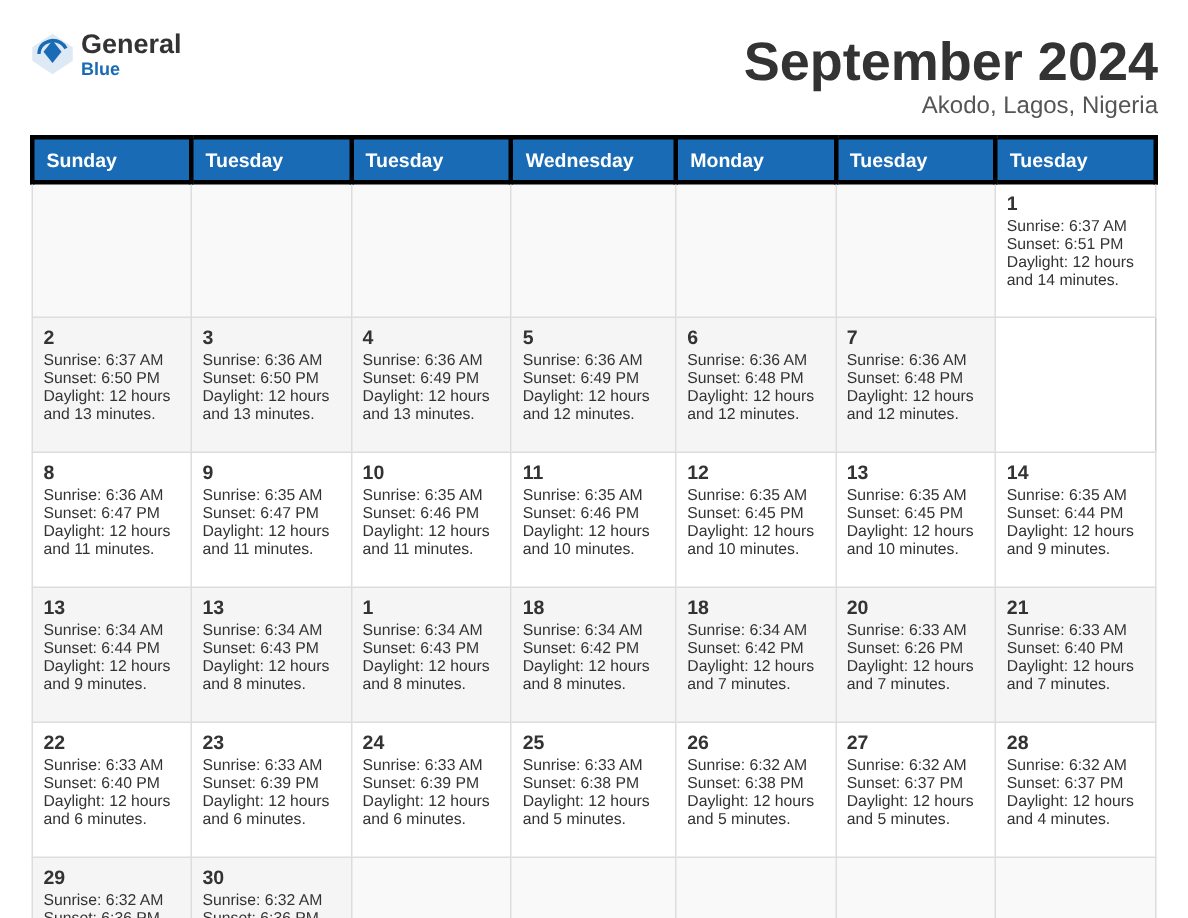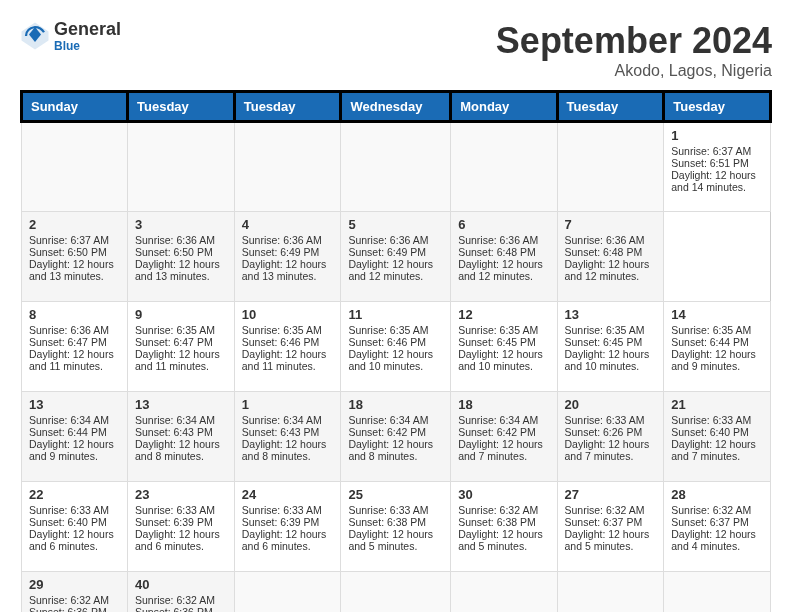--- a/index.html
+++ b/index.html
@@ -238,39 +238,39 @@
           <span>Sunset: 6:39 PM</span><br>
           <span>Daylight: 12 hours and 6 minutes.</span></td>
         <td><span class="day-num">24</span>
           <span>Sunrise: 6:33 AM</span><br>
           <span>Sunset: 6:39 PM</span><br>
           <span>Daylight: 12 hours and 6 minutes.</span></td>
         <td><span class="day-num">25</span>
           <span>Sunrise: 6:33 AM</span><br>
           <span>Sunset: 6:38 PM</span><br>
           <span>Daylight: 12 hours and 5 minutes.</span></td>
-        <td><span class="day-num">30</span>
+        <td><span class="day-num">26</span>
           <span>Sunrise: 6:32 AM</span><br>
           <span>Sunset: 6:38 PM</span><br>
           <span>Daylight: 12 hours and 5 minutes.</span></td>
         <td><span class="day-num">27</span>
           <span>Sunrise: 6:32 AM</span><br>
           <span>Sunset: 6:37 PM</span><br>
           <span>Daylight: 12 hours and 5 minutes.</span></td>
         <td><span class="day-num">28</span>
           <span>Sunrise: 6:32 AM</span><br>
           <span>Sunset: 6:37 PM</span><br>
           <span>Daylight: 12 hours and 4 minutes.</span></td>
       </tr>
       <tr class="week-row">
         <td><span class="day-num">29</span>
           <span>Sunrise: 6:32 AM</span><br>
           <span>Sunset: 6:36 PM</span><br>
           </td>
-        <td><span class="day-num">40</span>
+        <td><span class="day-num">30</span>
           <span>Sunrise: 6:32 AM</span><br>
           <span>Sunset: 6:36 PM</span><br>
           </td>
         <td class="empty-cell"></td>
         <td class="empty-cell"></td>
         <td class="empty-cell"></td>
         <td class="empty-cell"></td>
         <td class="empty-cell"></td>
       </tr>
     </tbody>

